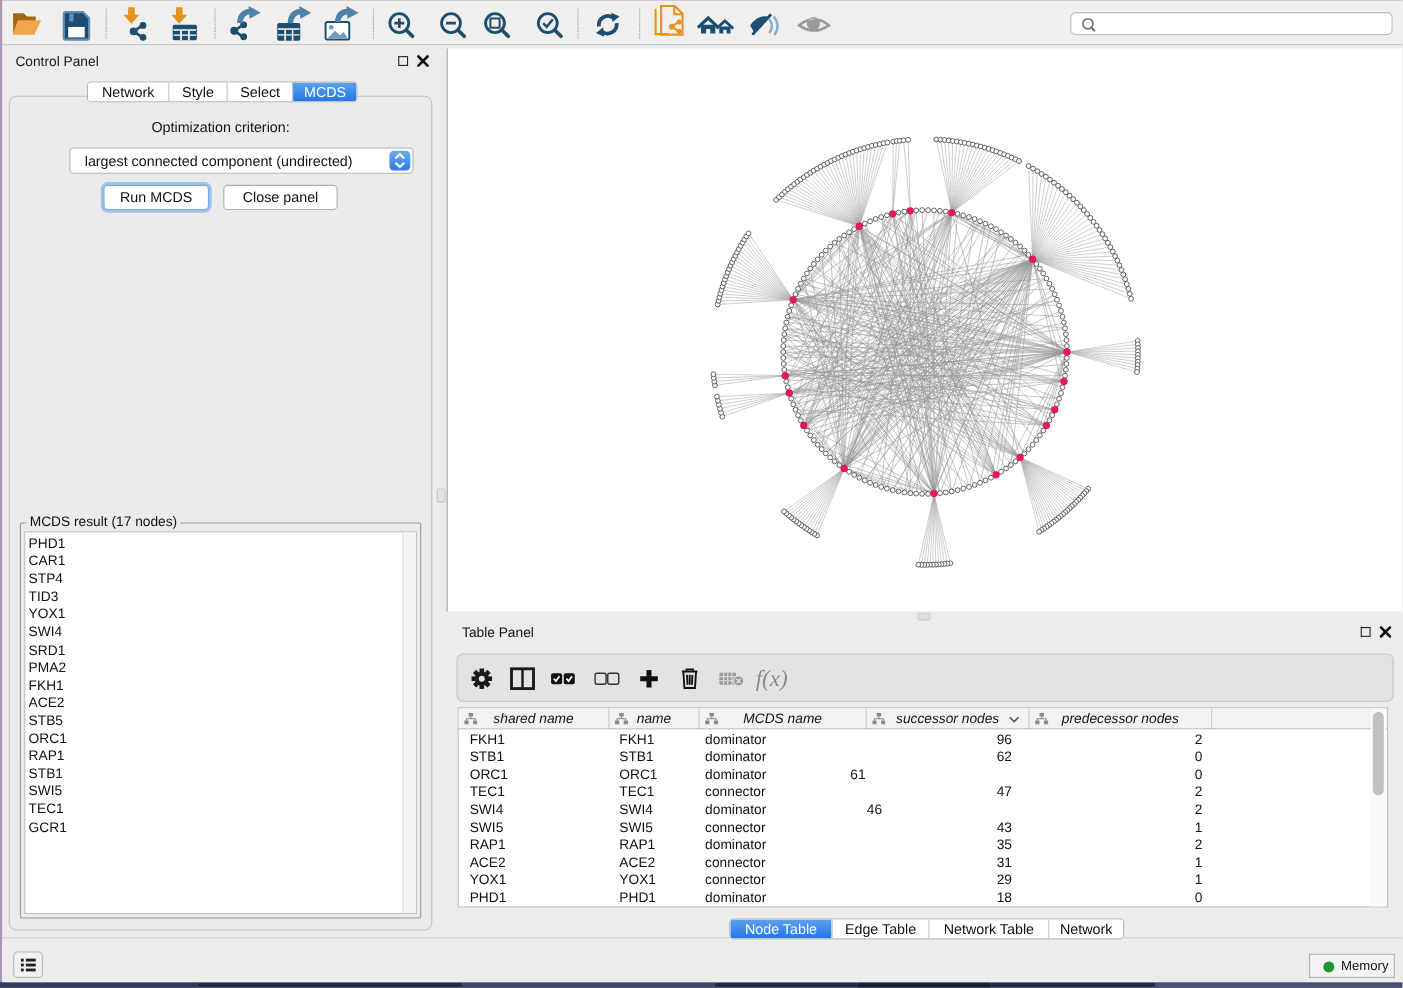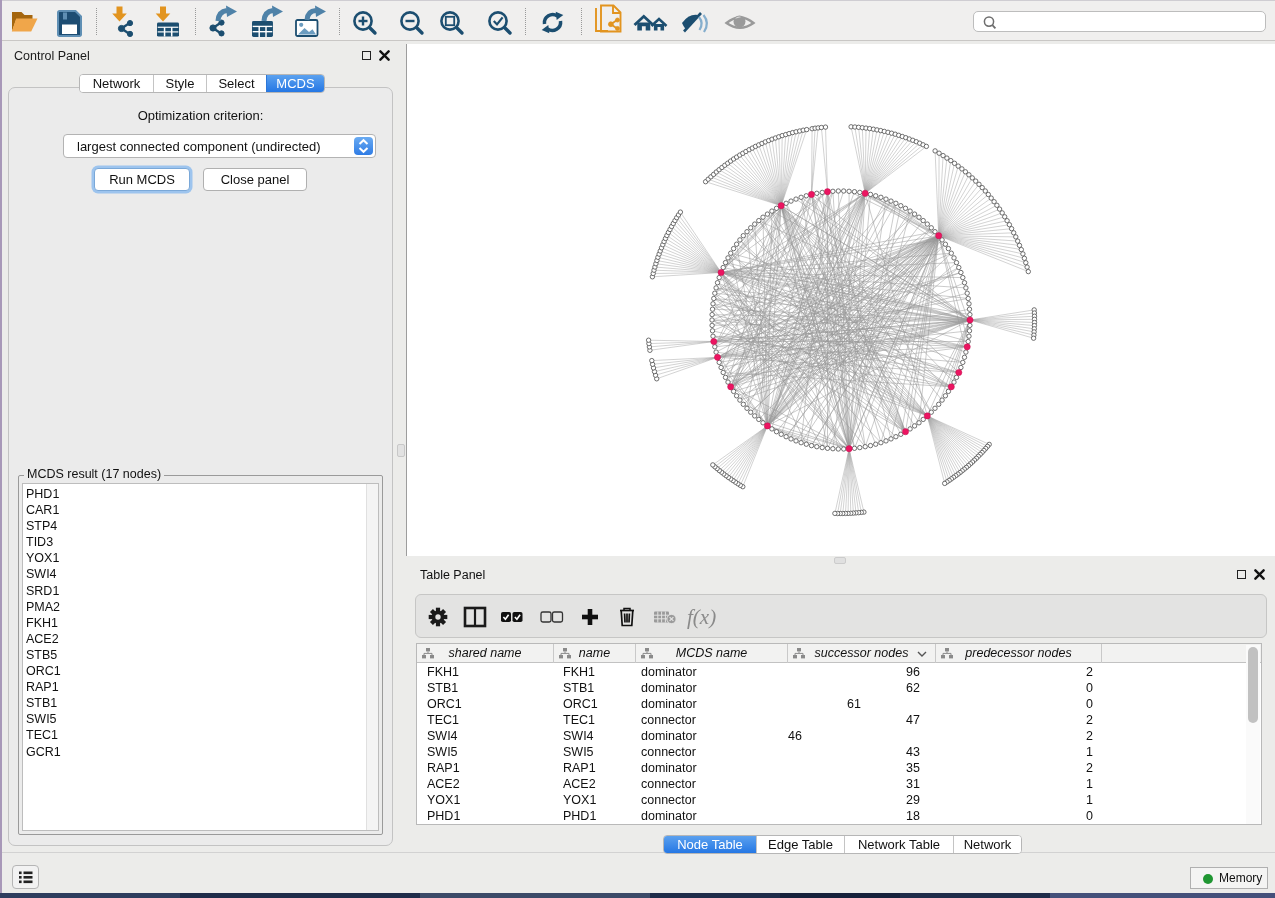--- a/index.html
+++ b/index.html
@@ -1228,21 +1228,21 @@
       <div class="td" style="left:10px">STB1</div>
       <div class="td" style="left:146px">STB1</div>
       <div class="td" style="left:224px">dominator</div>
       <div class="td" style="left:371px;width:132px;text-align:right">62</div>
       <div class="td" style="left:519px;width:157px;text-align:right">0</div>
     </div>
 <div class="tr" style="top:52px">
       <div class="td" style="left:10px">ORC1</div>
       <div class="td" style="left:146px">ORC1</div>
       <div class="td" style="left:224px">dominator</div>
-      <div class="td" style="left:371px;width:132px;text-align:center">61</div>
+      <div class="td" style="left:356px;width:132px;text-align:left">61</div>
       <div class="td" style="left:519px;width:157px;text-align:right">0</div>
     </div>
 <div class="tr" style="top:68px">
       <div class="td" style="left:10px">TEC1</div>
       <div class="td" style="left:146px">TEC1</div>
       <div class="td" style="left:224px">connector</div>
       <div class="td" style="left:371px;width:132px;text-align:right">47</div>
       <div class="td" style="left:519px;width:157px;text-align:right">2</div>
     </div>
 <div class="tr" style="top:84px">

